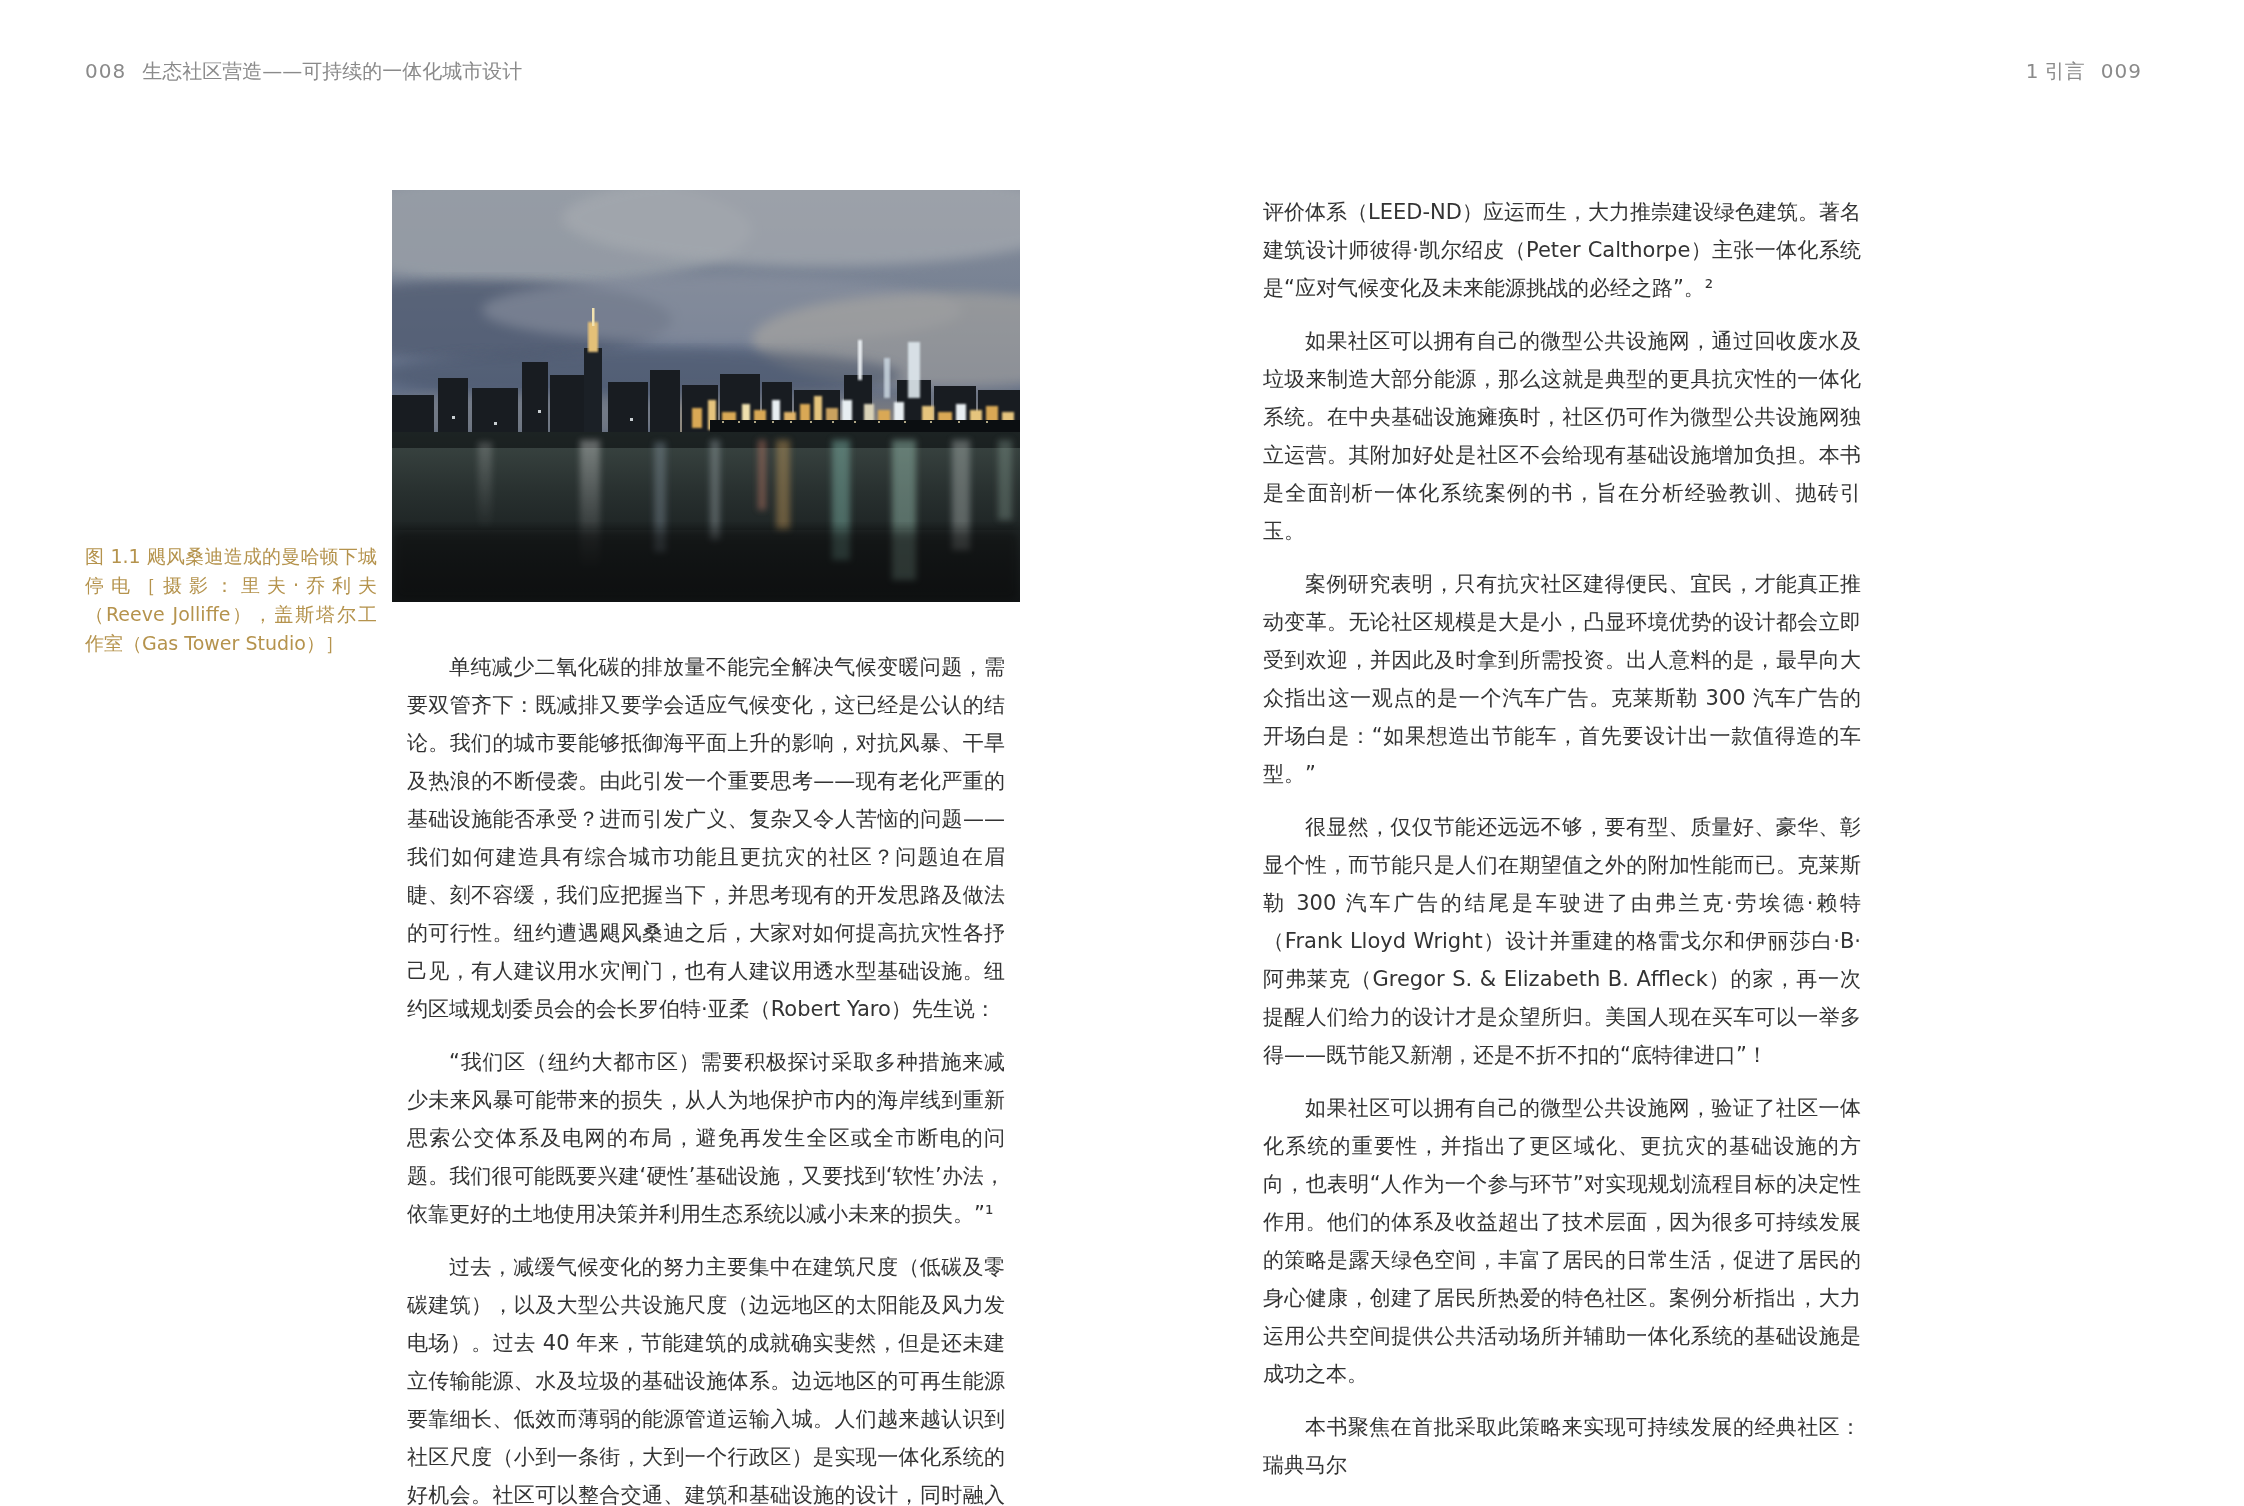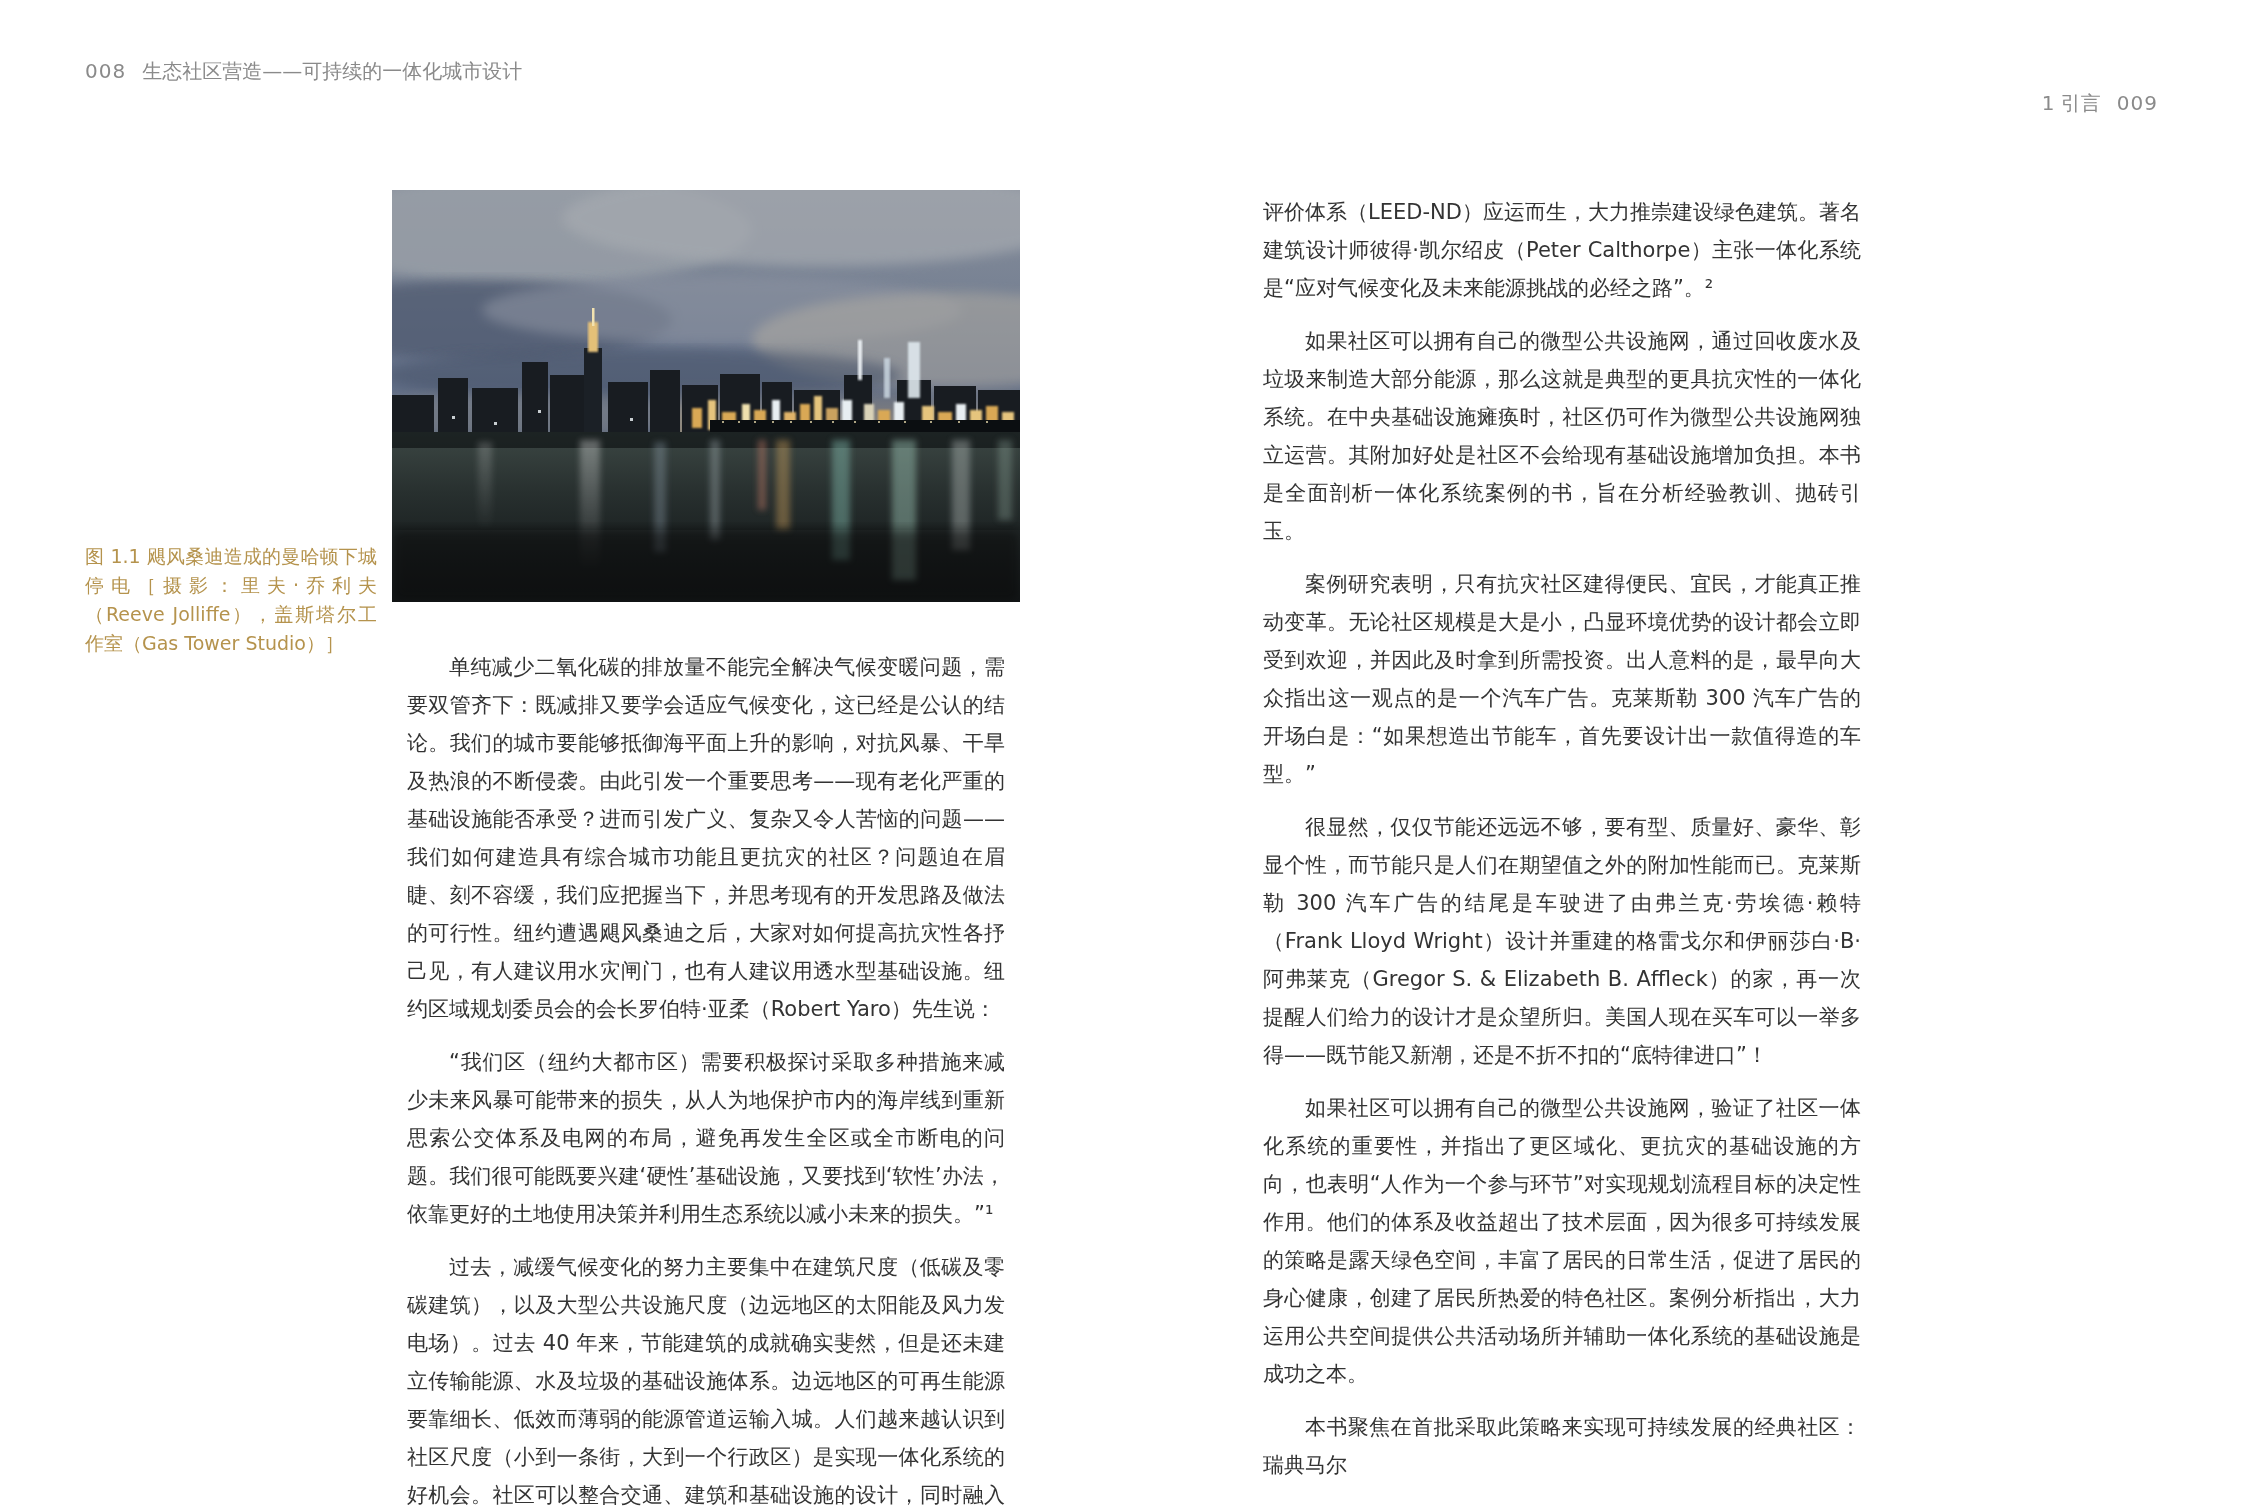--- a/index.html
+++ b/index.html
@@ -10,21 +10,21 @@
     font-family:"DejaVu Sans","Liberation Sans",sans-serif;
     overflow:hidden;
   }
   .running-head{
     position:absolute;top:57px;
     font-size:20px;line-height:28px;
     color:#8a8a8a;
     white-space:nowrap;
   }
   .running-head.left{left:85px;}
-  .running-head.right{right:86px;text-align:right;margin-top:32px;}
+  .running-head.right{right:102px;text-align:right;}
   .running-head .folio{letter-spacing:1px;}
   .running-head .gap{display:inline-block;width:16px;}
   .photo{
     position:absolute;left:392px;top:190px;width:628px;height:412px;
     overflow:hidden;
   }
   .caption{
     position:absolute;left:85px;top:497px;width:292px;
     font-size:19px;line-height:29px;
     color:#b5934d;

